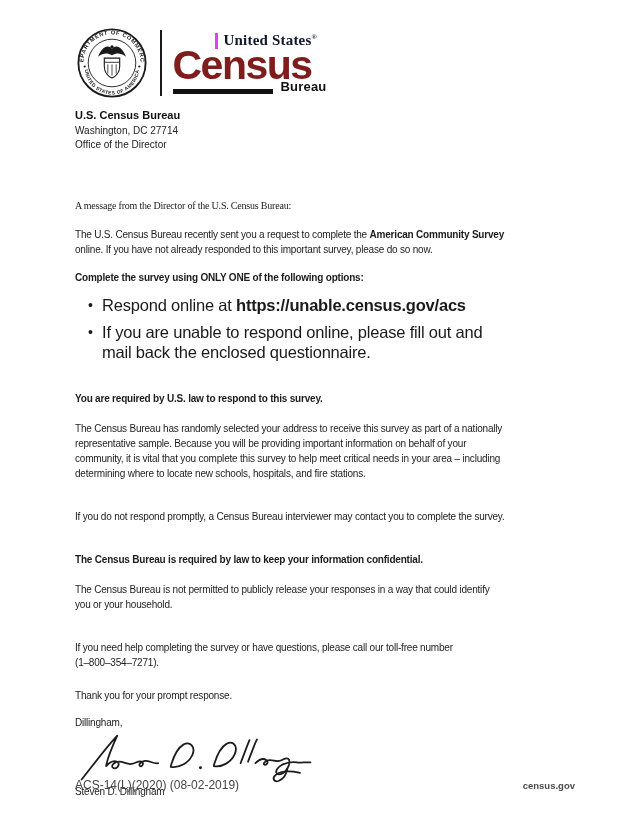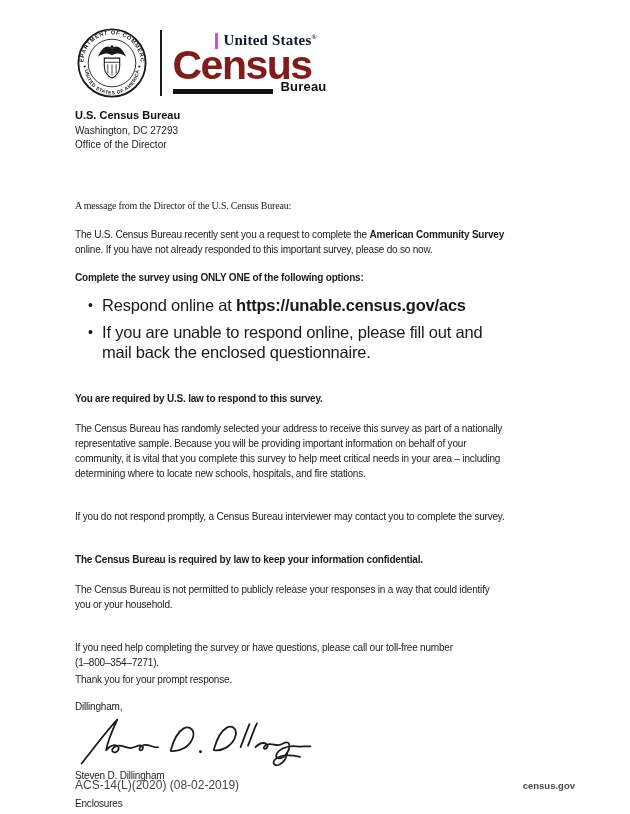--- a/index.html
+++ b/index.html
@@ -93,21 +93,21 @@
       <div class="logo-main">Census</div>
       <div class="logo-bottom">
         <div class="logo-bar"></div>
         <div class="logo-bureau">Bureau</div>
       </div>
     </div>
   </div>
 
   <div class="addr">
     <div class="addr-name">U.S. Census Bureau</div>
-    <div class="addr-line">Washington, DC 27293</div>
+    <div class="addr-line">Washington, DC 27714</div>
     <div class="addr-line">Office of the Director</div>
   </div>
 
   <div class="letter">
 
     <div class="p salutation">A message from the Director of the U.S. Census Bureau:</div>
 
     <div class="p"><span>The U.S. Census Bureau recently sent you a request to complete the </span><span class="b">American Community Survey</span><span>
 online. If you have not already responded to this important survey, please do so now.</span></div>
 
@@ -134,21 +134,21 @@
     </div>
 
     <div class="p">If you do not respond promptly, a Census Bureau interviewer may contact you to complete the survey.</div>
 
     <div class="p">
       <div class="heading">The Census Bureau is required by law to keep your information confidential.</div>
       <div style="white-space:pre-line">The Census Bureau is not permitted to publicly release your responses in a way that could identify
 you or your household.</div>
     </div>
 
-    <div class="p" style="margin-bottom:2px">If you need help completing the survey or have questions, please call our toll-free number
+    <div class="p" style="margin-bottom:18px">If you need help completing the survey or have questions, please call our toll-free number
 (1–800–354–7271).</div>
 
     <div class="p" style="margin-bottom:12px">Thank you for your prompt response.</div>
 
     <div class="p sincerely">Dillingham,</div>
 
     <svg class="signature-svg" width="245" height="52" viewBox="0 0 320 70">
       <g fill="none" stroke="#1c1c1c" stroke-width="2.4" stroke-linecap="round" stroke-linejoin="round">
         <path d="M4 64 C20 44 36 22 52 5 C46 18 39 34 37 46 C42 40 49 37 53 41 C56 45 50 51 46 48 C43 45 48 40 55 40 C61 40 65 44 71 43 C77 42 81 38 85 40 C88 42 86 47 83 46 C80 45 83 40 89 39 C95 38 100 43 107 42"></path>
         <path d="M124 46 C128 32 134 21 141 17 C150 12 158 20 153 31 C148 42 135 49 124 47"></path>

